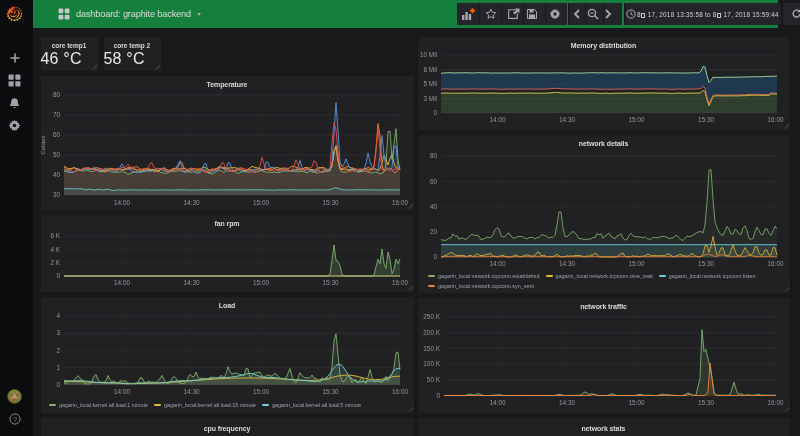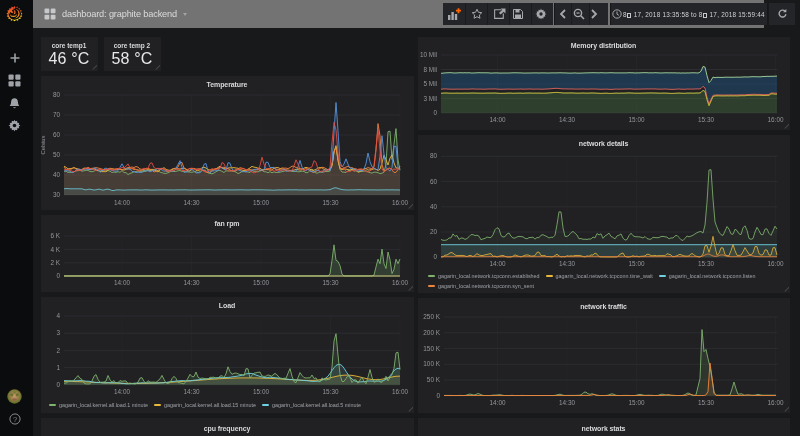--- a/index.html
+++ b/index.html
@@ -1,23 +1,23 @@
 <!DOCTYPE html>
 <html><head><meta charset="utf-8"><style>
 .cjk{display:inline-block;width:4px;height:5px;border:0.6px solid #c6c8ca;margin:0 0.5px -0.5px 0.5px}
 *{margin:0;padding:0;box-sizing:border-box}
 html,body{width:800px;height:436px;overflow:hidden;background:#18191b;font-family:"Liberation Sans",sans-serif}
 #sidebar{position:absolute;left:0;top:0;width:33px;height:436px;background:#0b0c0e;z-index:5}
-#navbar{position:absolute;left:0;top:0;width:764px;height:28px;background:#737373;z-index:4}
+#navbar{position:absolute;left:14px;top:0;width:764px;height:28px;background:#15803d;z-index:4}
 .panel{position:absolute;background:#212124;z-index:1}
 .ptitle{position:absolute;width:100%;text-align:center;font-size:7px;font-weight:700;color:#d8d9da;letter-spacing:-0.1px}
 .corner{position:absolute;right:1px;bottom:1px;width:6px;height:6px;overflow:hidden}
 .corner:before{content:"";position:absolute;right:-3px;bottom:-3px;width:6px;height:6px;border-top:1px solid #4a4a4f;transform:rotate(-45deg)}
 .ss-title{position:absolute;top:5px;width:100%;text-align:center;font-size:6.5px;font-weight:700;color:#d8d9da}
-.ss-val{position:absolute;top:12.5px;width:100%;text-align:center;font-size:16px;color:#e8e8e8;letter-spacing:0.2px}
+.ss-val{position:absolute;top:12.5px;width:100%;text-align:left;font-size:16px;color:#e8e8e8;letter-spacing:0.2px}
 .legend{position:absolute;z-index:3;font-size:5.4px;color:#9fa2a6;white-space:nowrap}
 .ldash{display:inline-block;width:7px;height:2px;border-radius:1px;vertical-align:middle;margin-right:3px;margin-top:-1px}
 .litem{margin-right:6px}
 .navbtn{position:absolute;top:3px;height:22px;background:#232528;border-right:1px solid #161719}
 svg{position:absolute;left:0;top:0}
 </style></head>
 <body>
 <div id="navbar">
   <svg width="12" height="12" style="left:44px;top:8px" viewBox="0 0 12 12">
     <rect x="0.5" y="0.5" width="4.8" height="4.8" rx="1" fill="#c7c8c9"></rect>

